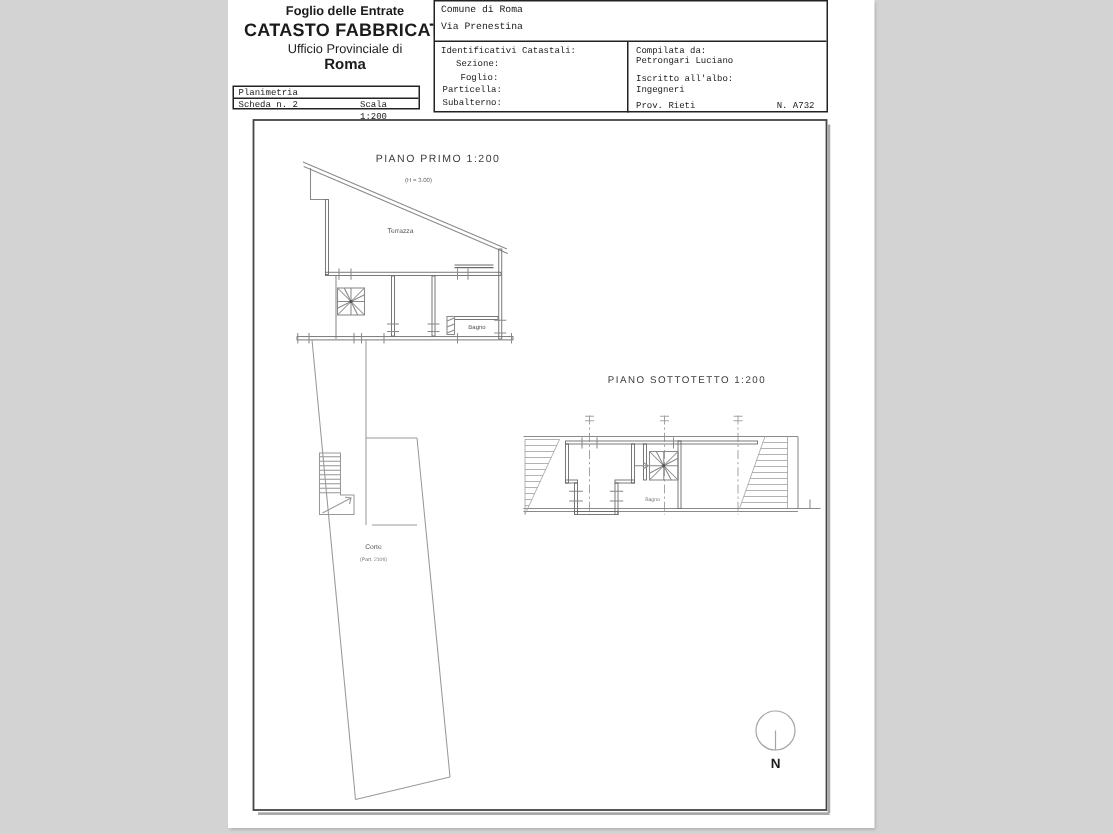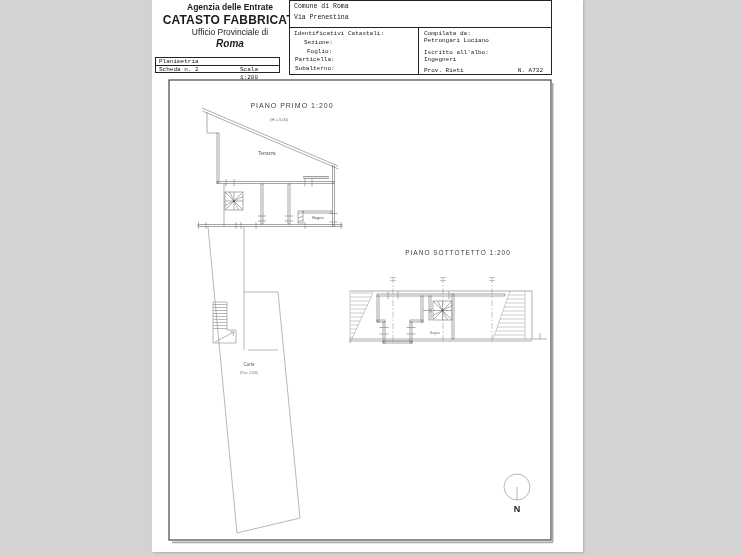--- a/index.html
+++ b/index.html
@@ -14,21 +14,21 @@
     box-shadow:1px 1px 2px #adadad;
   }
   
   .agency{
     position:absolute;left:10px;top:2px;width:136px;text-align:center;
     color:#1b1b1b;
   }
   .agency .l1{font-size:8.5px;font-weight:bold;line-height:11px;}
   .agency .l2{font-size:12px;font-weight:bold;line-height:14px;letter-spacing:.2px;}
   .agency .l3{font-size:8.5px;font-weight:normal;line-height:11px;}
-  .agency .l4{font-size:10px;font-weight:bold;line-height:12px;font-style:italic;}
+  .agency .l4{font-size:10px;font-weight:bold;line-height:12px;}
   .mono{font-family:"Liberation Mono", monospace;color:#1b1b1b;}
   .plan-box{
     position:absolute;left:3px;top:57px;width:125px;height:16px;
     border:1px solid #222;box-sizing:border-box;background:#fff;
   }
   .plan-box .r1{height:7px;border-bottom:1px solid #222;font-size:6px;line-height:7px;padding-left:3px;}
   .plan-box .r2{height:7px;font-size:6px;line-height:8px;padding-left:3px;position:relative;}
   .plan-box .scala{position:absolute;left:84px;top:0;}
   .loc-box{
     position:absolute;left:137px;top:0;width:263px;height:75px;
@@ -43,21 +43,21 @@
   .fld{position:absolute;font-size:6px;white-space:nowrap;}
   
   svg text{font-family:"Liberation Sans", sans-serif;}
 </style>
 </head>
 <body>
 
 <div class="page">
 
   <div class="agency">
-    <div class="l1">Agenzia delle Entrate</div>
+    <div class="l1">Foglio delle Entrate</div>
     <div class="l2">CATASTO FABBRICATI</div>
     <div class="l3">Ufficio Provinciale di</div>
     <div class="l4">Roma</div>
   </div>
 
   <div class="plan-box mono">
     <div class="r1">Planimetria</div>
     <div class="r2">
       <span>Scheda n. 2</span>
       <span class="scala">Scala 1:200</span>

